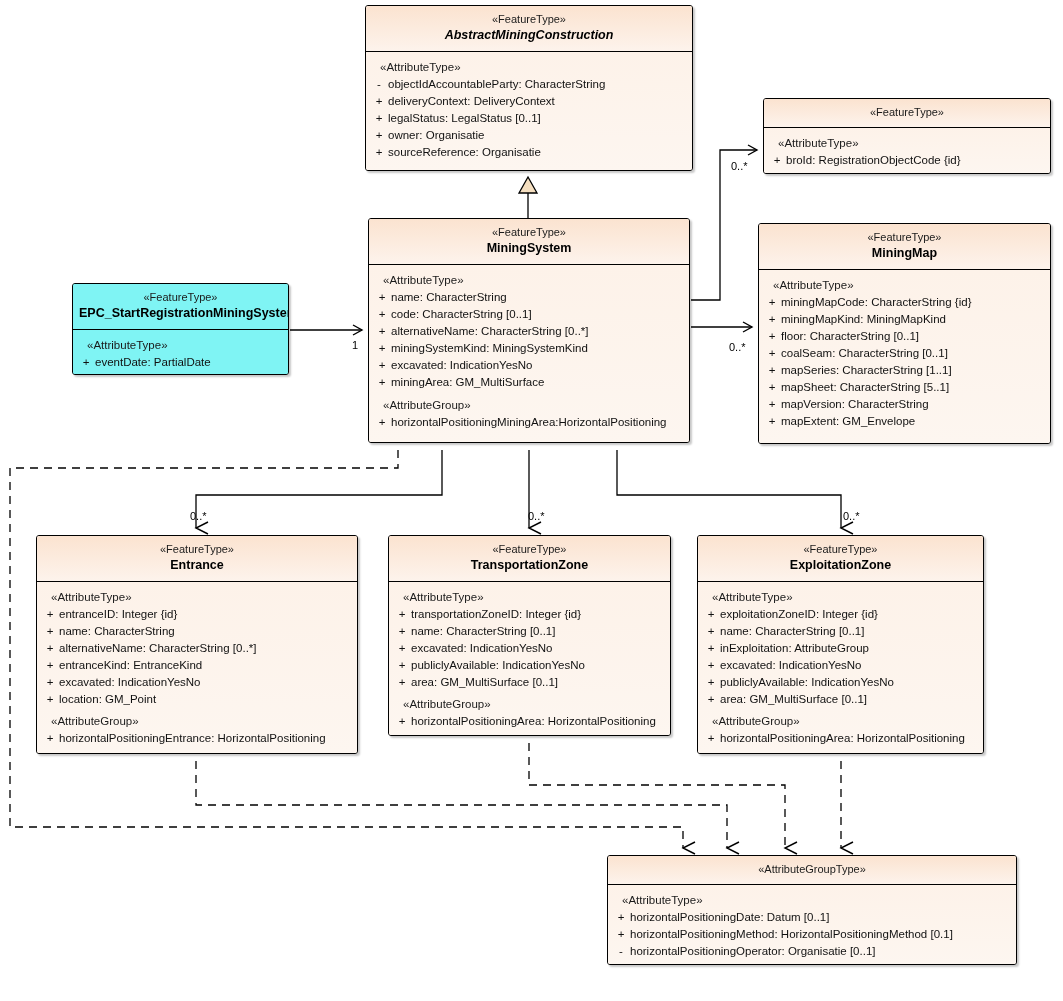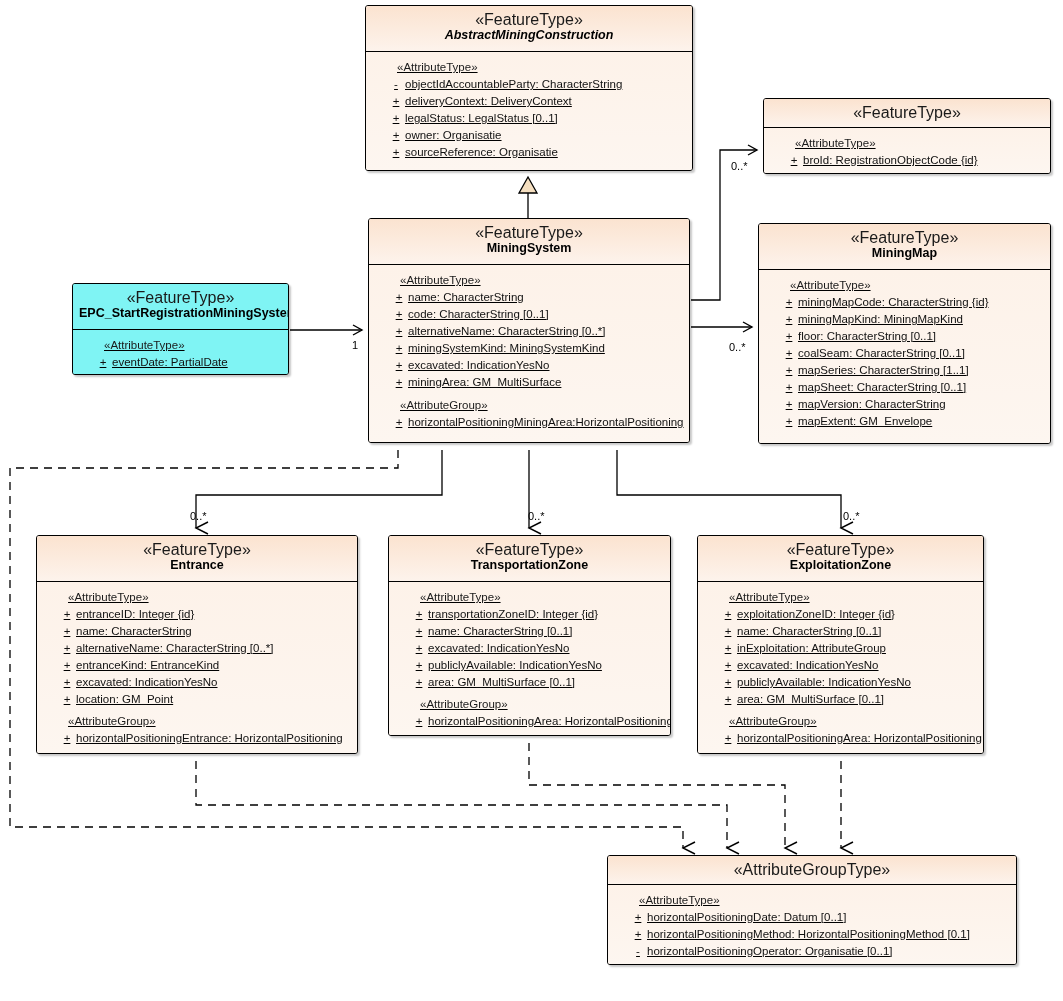--- a/index.html
+++ b/index.html
@@ -41,41 +41,40 @@
     box-sizing: border-box;
     padding: 6px 6px 7px 6px;
     text-align: center;
     border-bottom: 1.6px solid #000000;
     background: linear-gradient(#fbe3d0, #fdf3ec);
   }
   .uml-class.cyan .hdr {
     background: #7ff4f4;
   }
   .stereo {
-    font-size: 16px;
+    font-size: 11px;
     color: #1a1a1a;
     line-height: 15px;
     white-space: nowrap;
   }
   .cname {
     font-size: 12.5px;
     font-weight: bold;
     color: #000000;
     line-height: 17px;
     white-space: nowrap;
     text-align: center;
   }
   .cname.italic {
     font-style: italic;
   }
   .body {
     box-sizing: border-box;
-    padding: 7px 4px 6px 21px;
+    padding: 7px 4px 6px 4px;
     background: linear-gradient(#fdf2e9, #fdf6f0);
-    text-decoration: underline;
   }
   .uml-class.cyan .body {
     background: #7ff4f4;
   }
   .grp {
     font-size: 11.5px;
     color: #1a1a1a;
     line-height: 17px;
     padding-left: 10px;
     white-space: nowrap;
@@ -275,21 +274,21 @@
       <div class="attr">
         <span class="vis">+</span>
         <span class="txt">coalSeam: CharacterString [0..1]</span>
       </div>
       <div class="attr">
         <span class="vis">+</span>
         <span class="txt">mapSeries: CharacterString [1..1]</span>
       </div>
       <div class="attr">
         <span class="vis">+</span>
-        <span class="txt">mapSheet: CharacterString [0..1]</span>
+        <span class="txt">mapSheet: CharacterString [5..1]</span>
       </div>
       <div class="attr">
         <span class="vis">+</span>
         <span class="txt">mapVersion: CharacterString</span>
       </div>
       <div class="attr">
         <span class="vis">+</span>
         <span class="txt">mapExtent: GM_Envelope</span>
       </div>
     </div>

